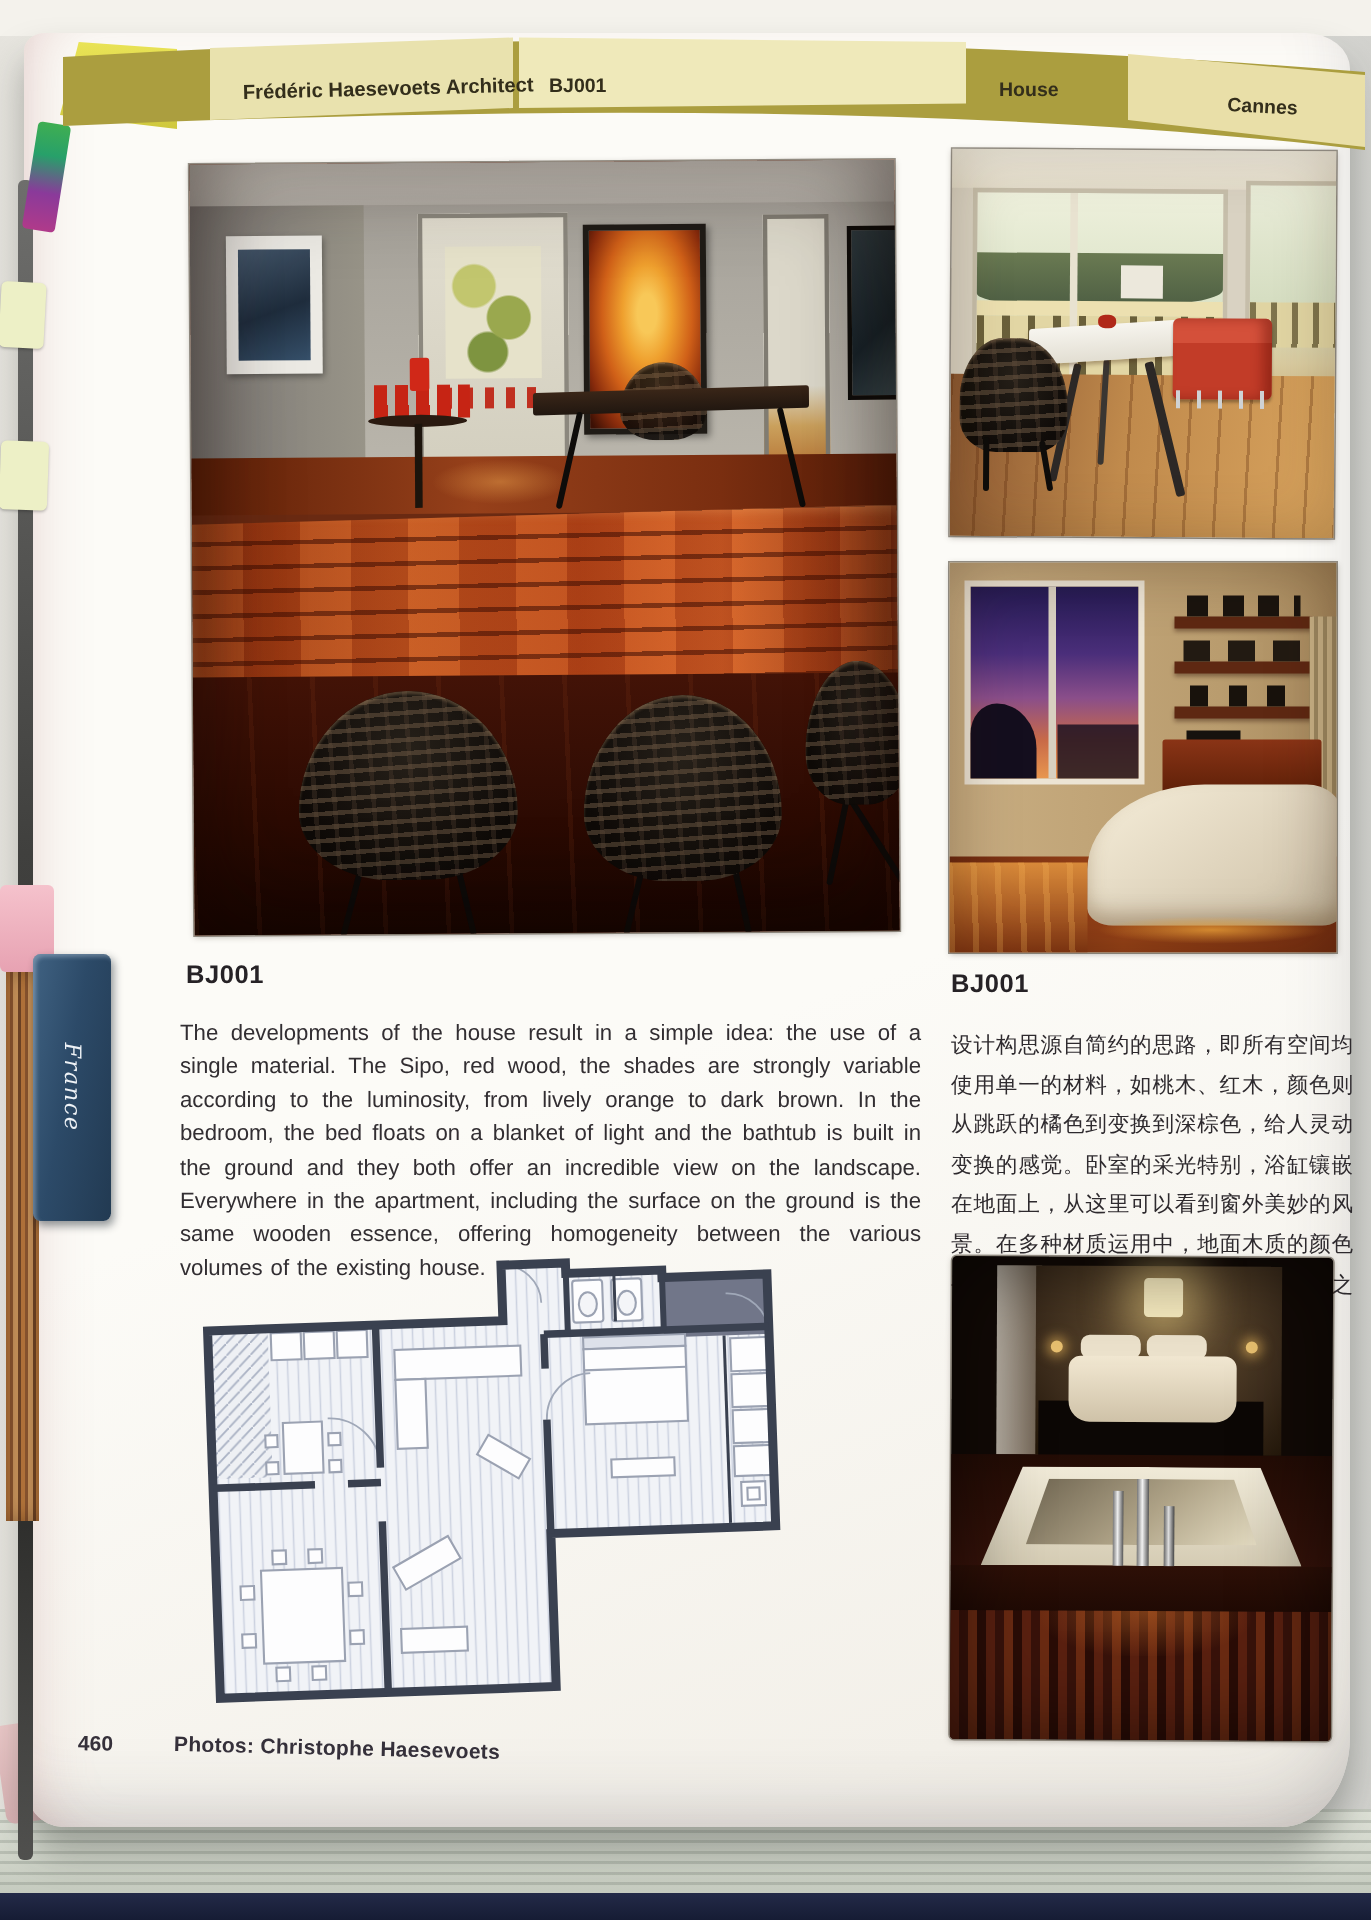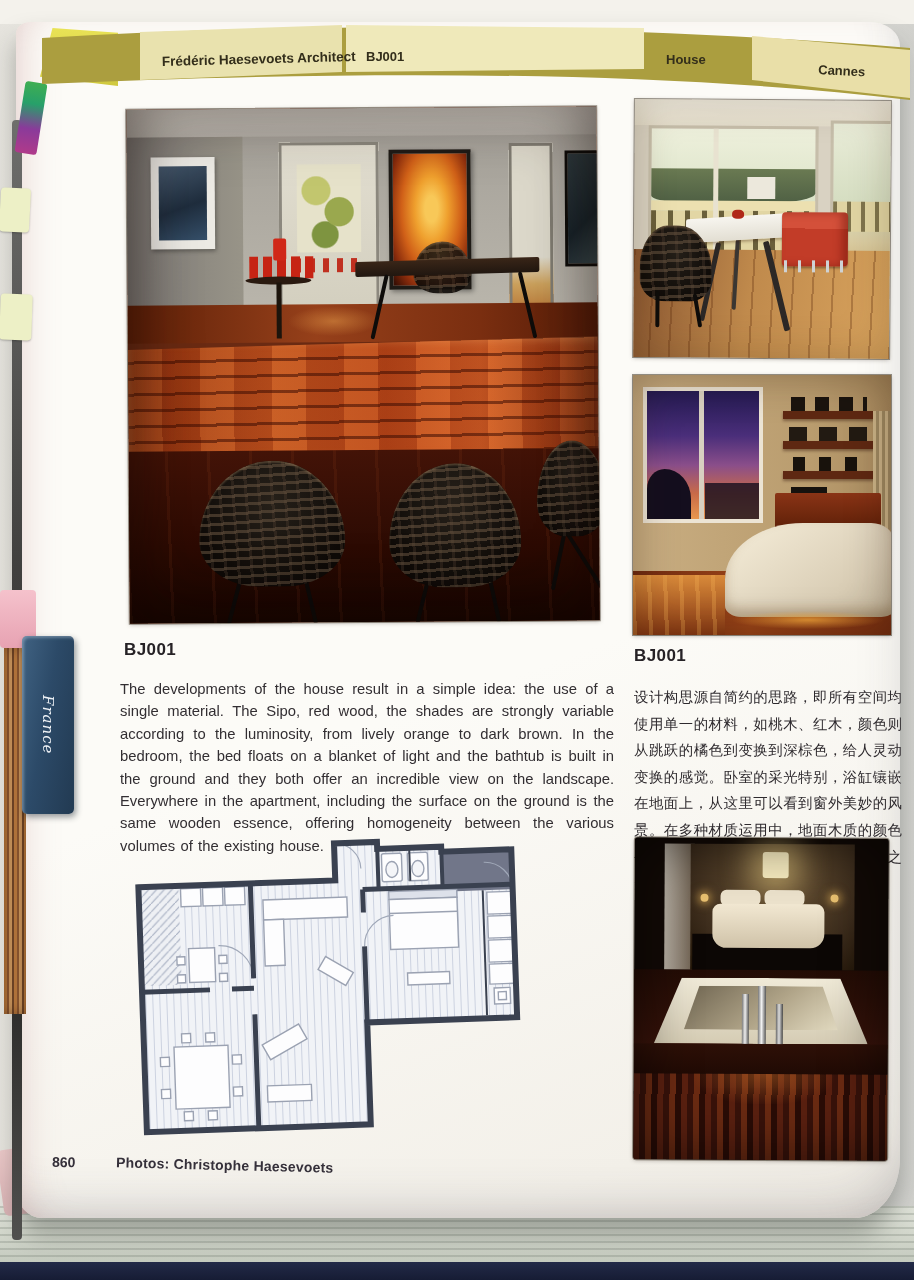--- a/index.html
+++ b/index.html
@@ -276,16 +276,16 @@
     <div class="abs" style="left:108px;top:156px;width:7px;height:50px;background:linear-gradient(90deg,#777,#eee 45%,#555);"></div>
     <div class="abs" style="left:124px;top:148px;width:8px;height:58px;background:linear-gradient(90deg,#777,#f2f2f2 45%,#555);"></div>
     <div class="abs" style="left:142px;top:166px;width:7px;height:42px;background:linear-gradient(90deg,#666,#ddd 45%,#444);"></div>
     <div class="abs" style="left:0;top:206px;width:254px;height:30px;background:linear-gradient(180deg,#2e1007,#200a04);"></div>
     <div class="abs" style="left:0;top:236px;width:254px;height:86px;background:
        repeating-linear-gradient(90deg,#5a2010 0 6px,#38120a 6px 12px,#6a2a12 12px 18px,#2a0c06 18px 24px);"></div>
     <div class="abs" style="left:60px;top:236px;width:140px;height:30px;background:radial-gradient(ellipse at 50% 0,rgba(200,110,40,.45),rgba(0,0,0,0) 75%);"></div>
     <div class="abs vignette" style="box-shadow:inset 0 0 60px rgba(0,0,0,.6);"></div>
   </div>
 
-  <div class="abs footer-num" style="left:52px;top:1154px;transform:rotate(1deg);">860</div>
+  <div class="abs footer-num" style="left:52px;top:1154px;transform:rotate(1deg);">460</div>
   <div class="abs footer-credit" style="left:116px;top:1157px;transform:rotate(1.4deg);">Photos: Christophe Haesevoets</div>
 
 </div>
 
 </body></html>

